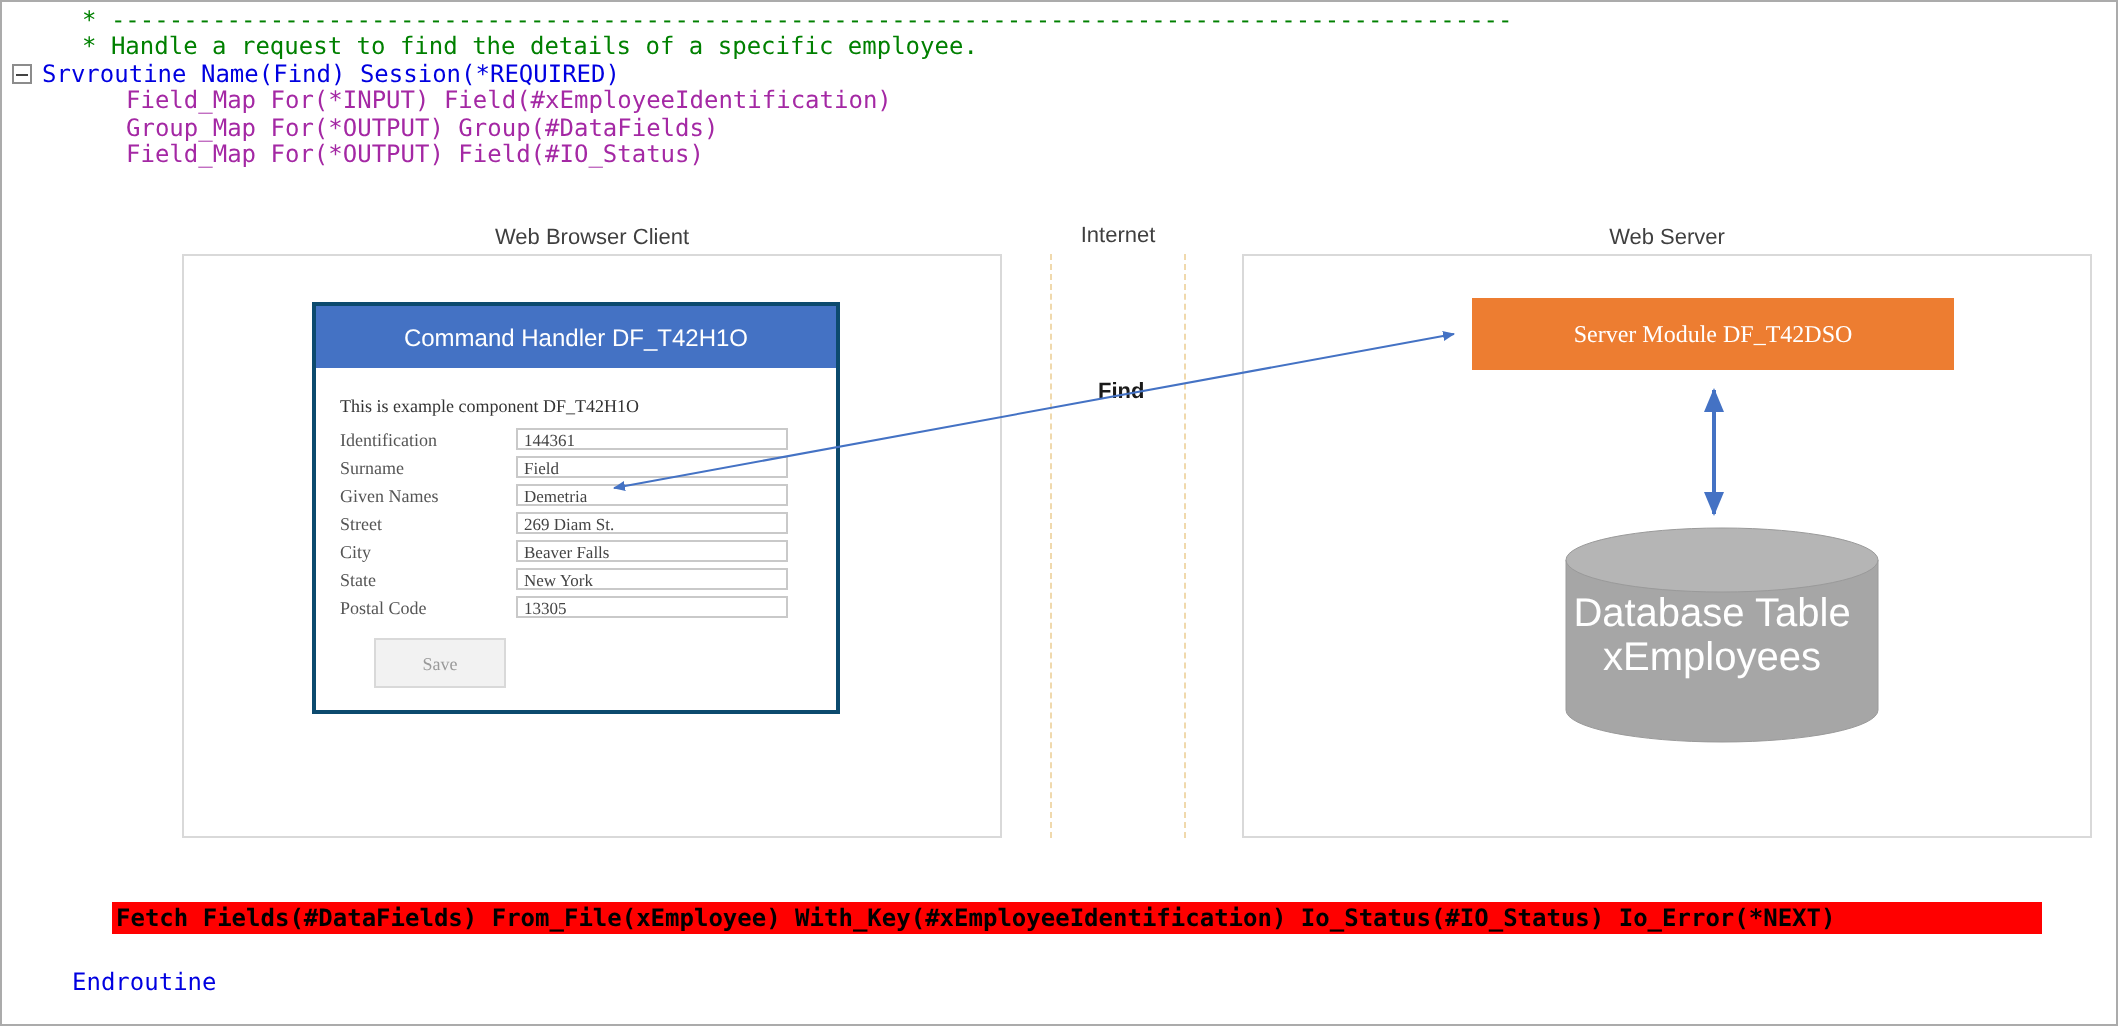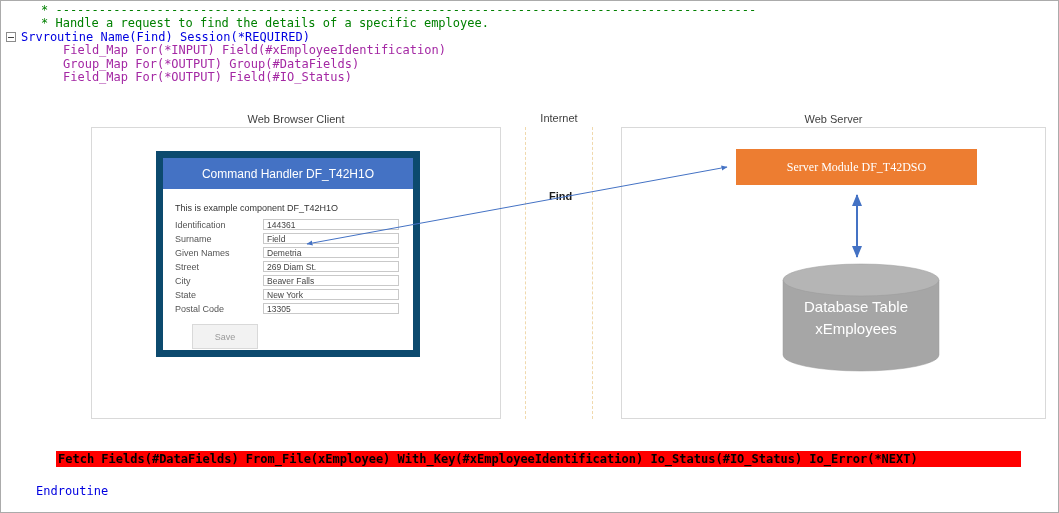--- a/index.html
+++ b/index.html
@@ -46,27 +46,27 @@
   }
   .internet-label {
     position:absolute; top:-15px; left:50%; transform:translateX(-50%);
     background:#ffffff; padding:0 4px; font-size:11px; color:#3f3f3f; white-space:nowrap;
   }
   .find-label { position:absolute; left:548px; top:189px; font-size:11px; font-weight:bold; color:#1a1a1a; }
 
   
   .card {
     position:absolute; left:155px; top:150px; width:264px; height:206px;
-    border:7px solid #0c4a6e; background:#ffffff;
+    border:2px solid #0c4a6e; background:#ffffff;
   }
   .card-header {
     height:31px; background:#4472c4; color:#ffffff; font-size:12px;
     display:flex; align-items:center; justify-content:center;
   }
-  .card-body { padding:14px 12px 0 12px; }
+  .card-body { padding:14px 12px 0 12px;font-family:Liberation Serif, serif; }
   .card-desc { font-size:9px; color:#333333; height:10px; margin-bottom:6px; }
   .frow { display:flex; align-items:center; height:11px; margin-bottom:3px; }
   .frow .flabel { width:88px; font-size:9px; color:#555555; }
   .frow .fvalue {
     width:136px; height:11px; border:1px solid #c9c9c9; background:#ffffff;
     font-size:8.5px; color:#444444; display:flex; align-items:center; padding:0 3px;
     overflow:hidden; white-space:nowrap;
   }
   .save-btn {
     margin:10px 0 0 17px; width:66px; height:25px;
@@ -76,21 +76,21 @@
 
   
   .server-module {
     position:absolute; left:735px; top:148px; width:241px; height:36px;
     background:#ed7d31; color:#ffffff; font-size:12px;
     display:flex; align-items:center; justify-content:center;font-family:Liberation Serif, serif;
   }
   .cylinder-wrap { position:absolute; left:781px; top:262px; width:158px; height:110px; }
   .cylinder-text {
     position:absolute; left:781px; top:295px; width:148px; text-align:center;
-    color:#ffffff; font-size:15px; line-height:22px;
+    color:#ffffff; font-size:20px; line-height:22px;
   }
 
   .arrow-layer { position:absolute; left:0; top:0; width:1059px; height:513px; pointer-events:none; }
 </style>
 </head>
 <body>
 
 <div class="page">
 
   <div class="code-top">

